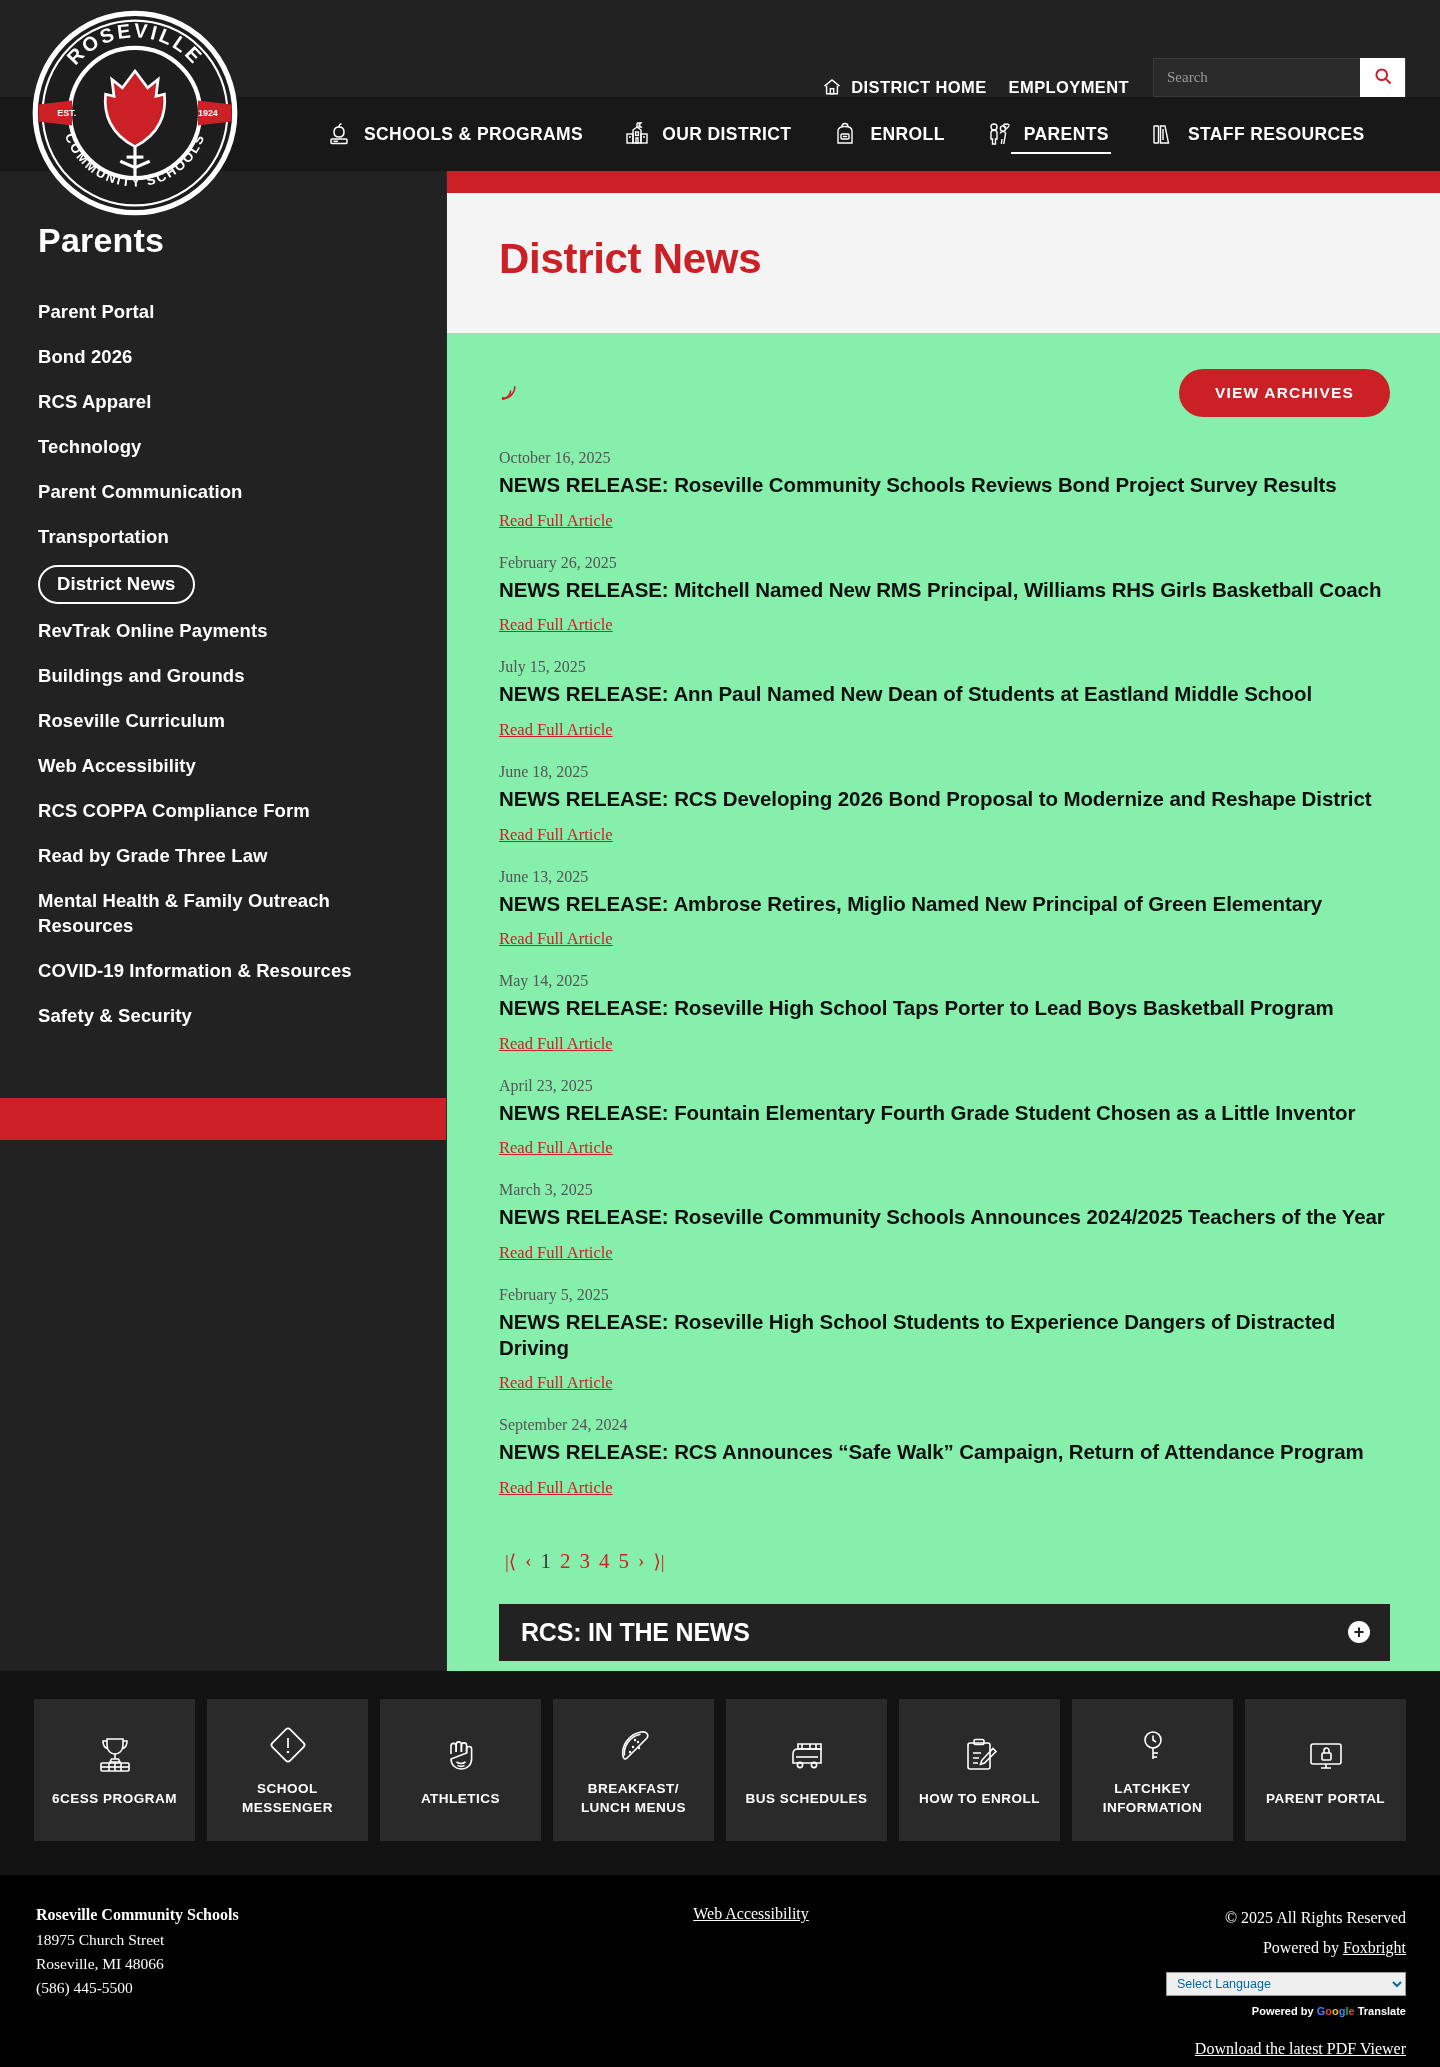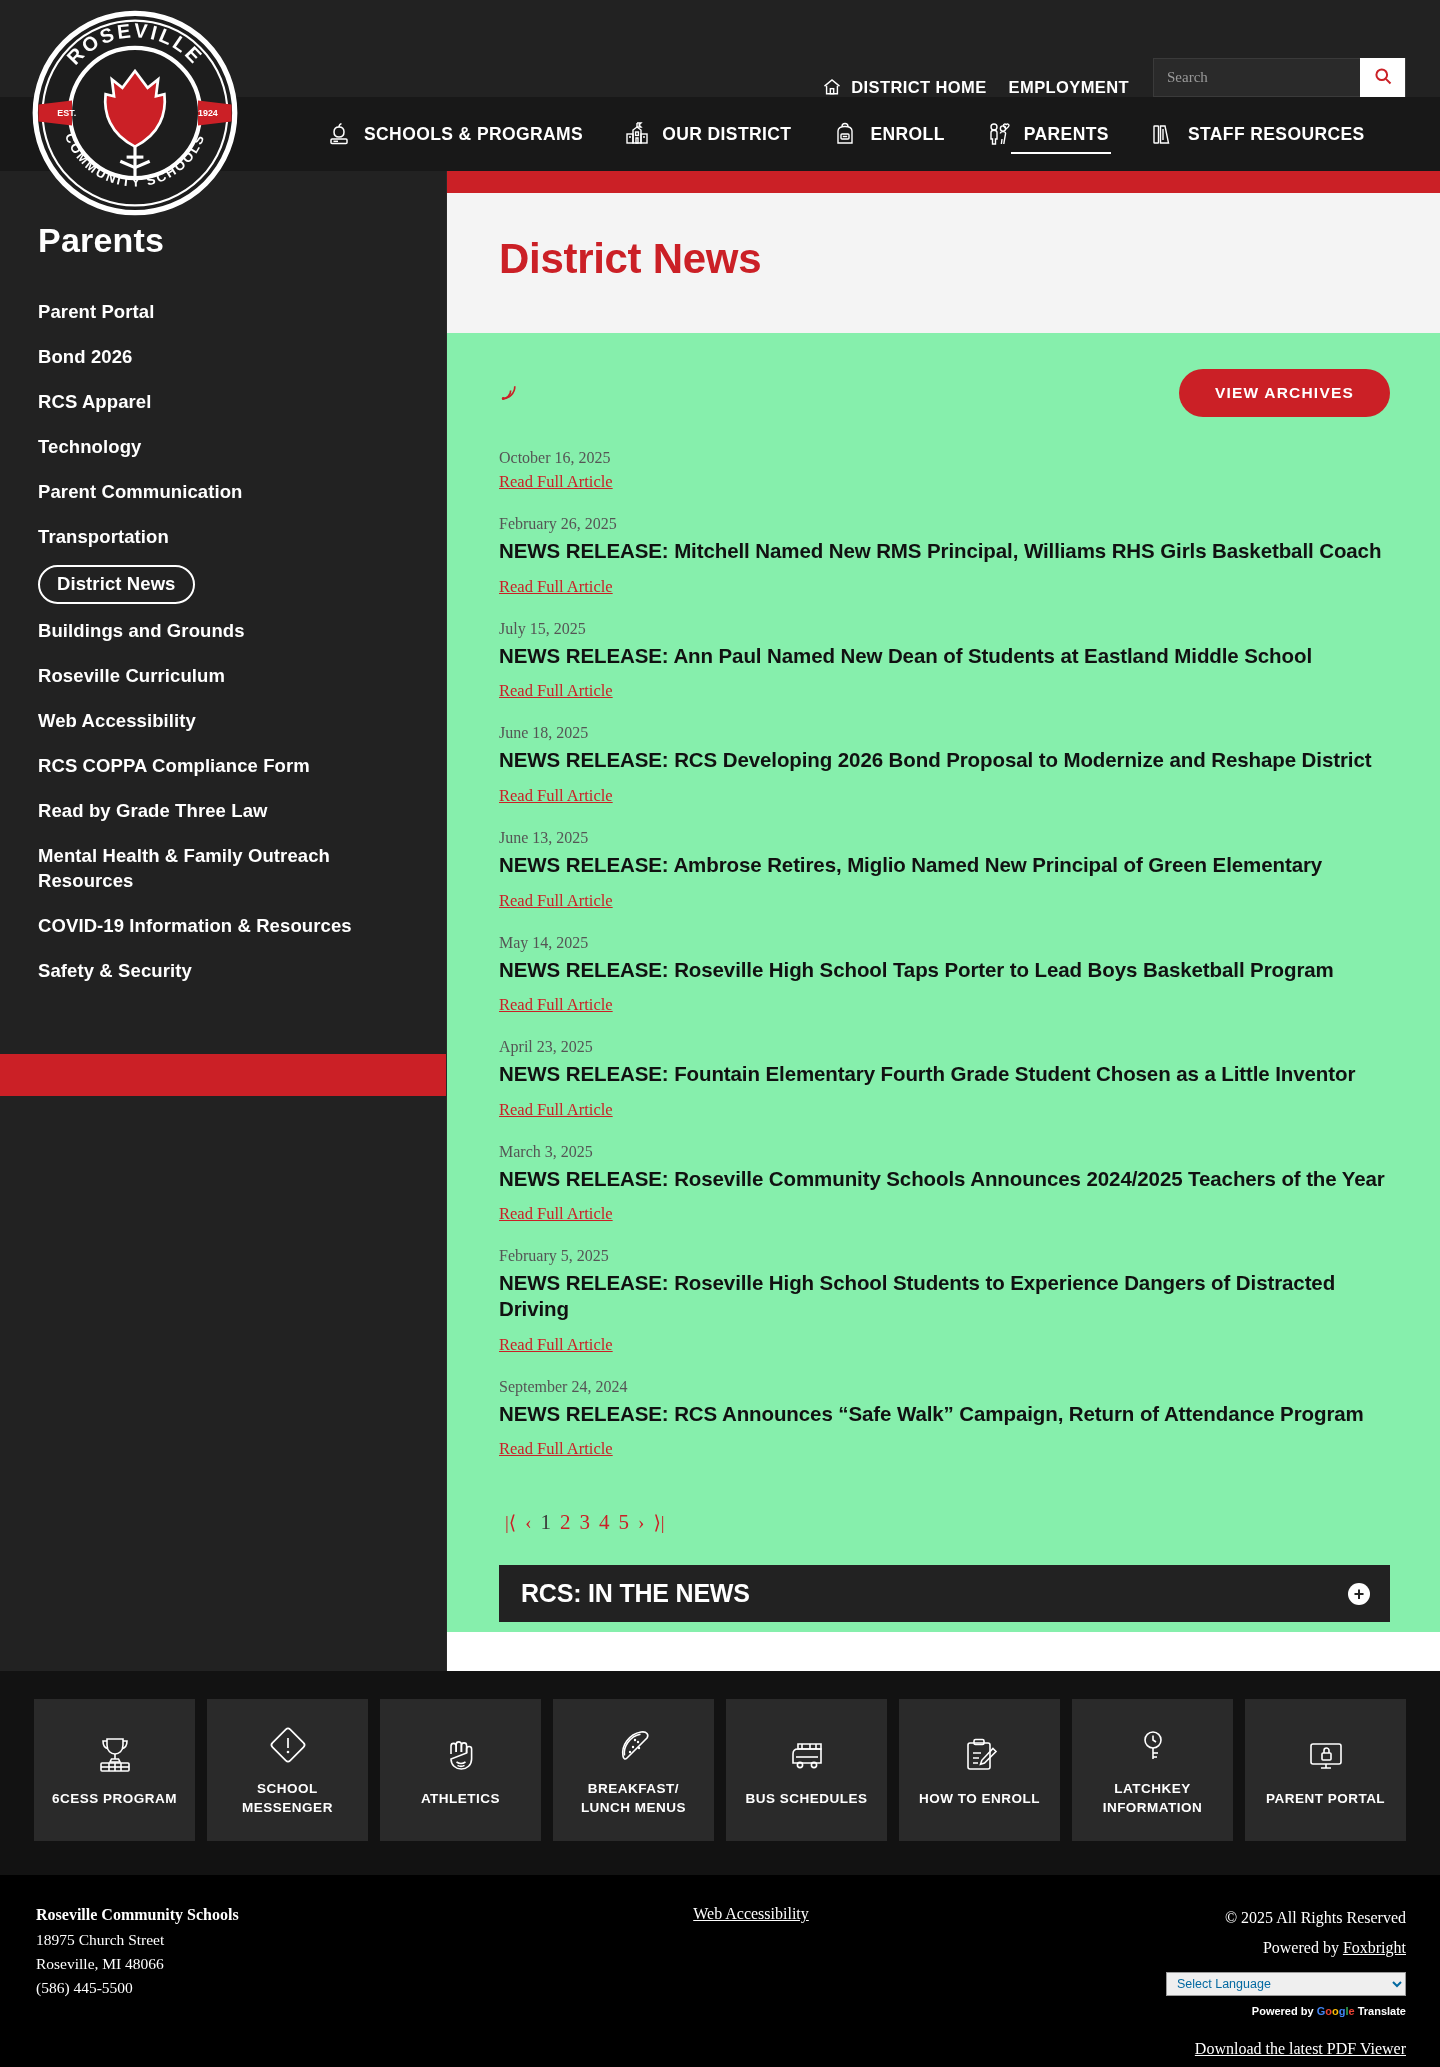--- a/index.html
+++ b/index.html
@@ -328,20 +328,21 @@
     <aside class="sidebar">
       <div class="sidebar-title">Parents</div>
       <ul class="side-list">
         <li><a class="side-link" href="#">Parent Portal</a></li>
         <li><a class="side-link" href="#">Bond 2026</a></li>
         <li><a class="side-link" href="#">RCS Apparel</a></li>
         <li><a class="side-link" href="#">Technology</a></li>
         <li><a class="side-link" href="#">Parent Communication</a></li>
         <li><a class="side-link" href="#">Transportation</a></li>
         <li><a class="side-link current" href="#">District News</a></li>
+        <li><a class="side-link" href="#">RevTrak Online Payments</a></li>
         <li><a class="side-link" href="#">Buildings and Grounds</a></li>
         <li><a class="side-link" href="#">Roseville Curriculum</a></li>
         <li><a class="side-link" href="#">Web Accessibility</a></li>
         <li><a class="side-link" href="#">RCS COPPA Compliance Form</a></li>
         <li><a class="side-link" href="#">Read by Grade Three Law</a></li>
         <li><a class="side-link" href="#" style="max-width:330px;">Mental Health &amp; Family Outreach Resources</a></li>
         <li><a class="side-link" href="#">COVID-19 Information &amp; Resources</a></li>
         <li><a class="side-link" href="#">Safety &amp; Security</a></li>
       </ul>
       <div class="sidebar-redbar"></div>
@@ -363,20 +364,21 @@
               <path d="M4 19 A10 10 0 0 0 14 9"></path>
               <circle cx="5" cy="18.5" r="1.6" fill="#cb2026" stroke="none"></circle>
             </svg>
           </a>
           <button class="btn-archives">VIEW ARCHIVES</button>
         </div>
 
         <div>
           <article class="news-item">
             <div class="news-date">October 16, 2025</div>
+            <h2 class="news-title">NEWS RELEASE: Roseville Community Schools Reviews Bond Project Survey Results</h2>
             <a class="news-link" href="#">Read Full Article</a>
           </article>
           <article class="news-item">
             <div class="news-date">February 26, 2025</div>
             <h2 class="news-title">NEWS RELEASE: Mitchell Named New RMS Principal, Williams RHS Girls Basketball Coach</h2>
             <a class="news-link" href="#">Read Full Article</a>
           </article>
           <article class="news-item">
             <div class="news-date">July 15, 2025</div>
             <h2 class="news-title">NEWS RELEASE: Ann Paul Named New Dean of Students at Eastland Middle School</h2>

